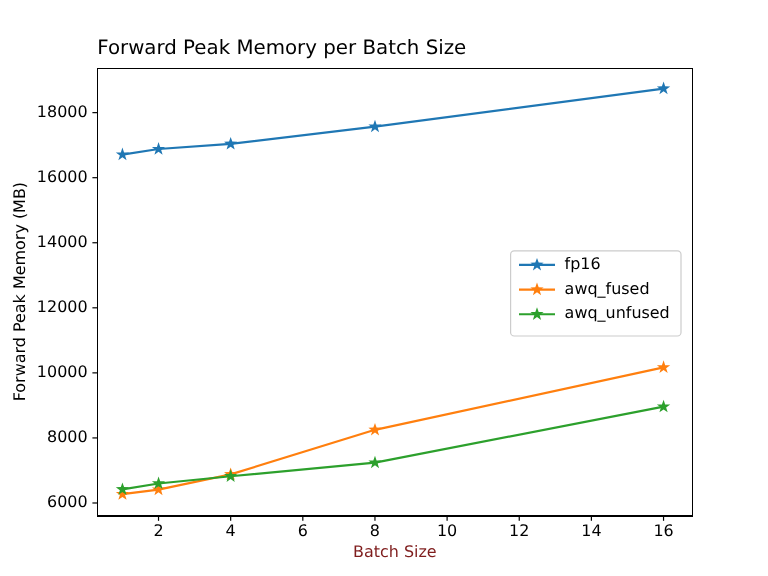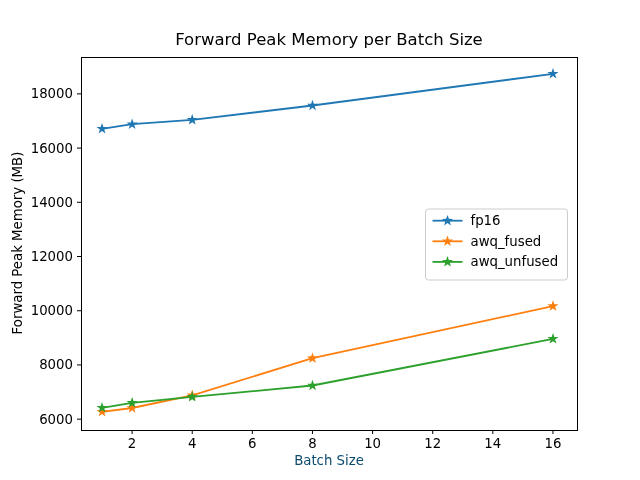--- a/index.html
+++ b/index.html
@@ -10,31 +10,30 @@
   }
   #figure {
     position: relative;
     width: 640px; height: 480px;
     background: #ffffff;
     overflow: hidden;
   }
   .chart-title {
     position: absolute;
     left: 81px; width: 496px; top: 30px;
-    text-align: center;
     font-size: 16.5px;
     color: #000000;
     white-space: nowrap;
   }
   .x-label {
     position: absolute;
     left: 81px; width: 496px; top: 453px;
     text-align: center;
     font-size: 13.3px;
-    color: #0c4a6e;
+    color: #7f1d1d;
   }
   .y-label {
     position: absolute;
     left: 17px; top: 243px;
     transform: translate(-50%, -50%) rotate(-90deg);
     font-size: 13.3px;
     color: #000000;
     white-space: nowrap;
   }
   svg#chart {

